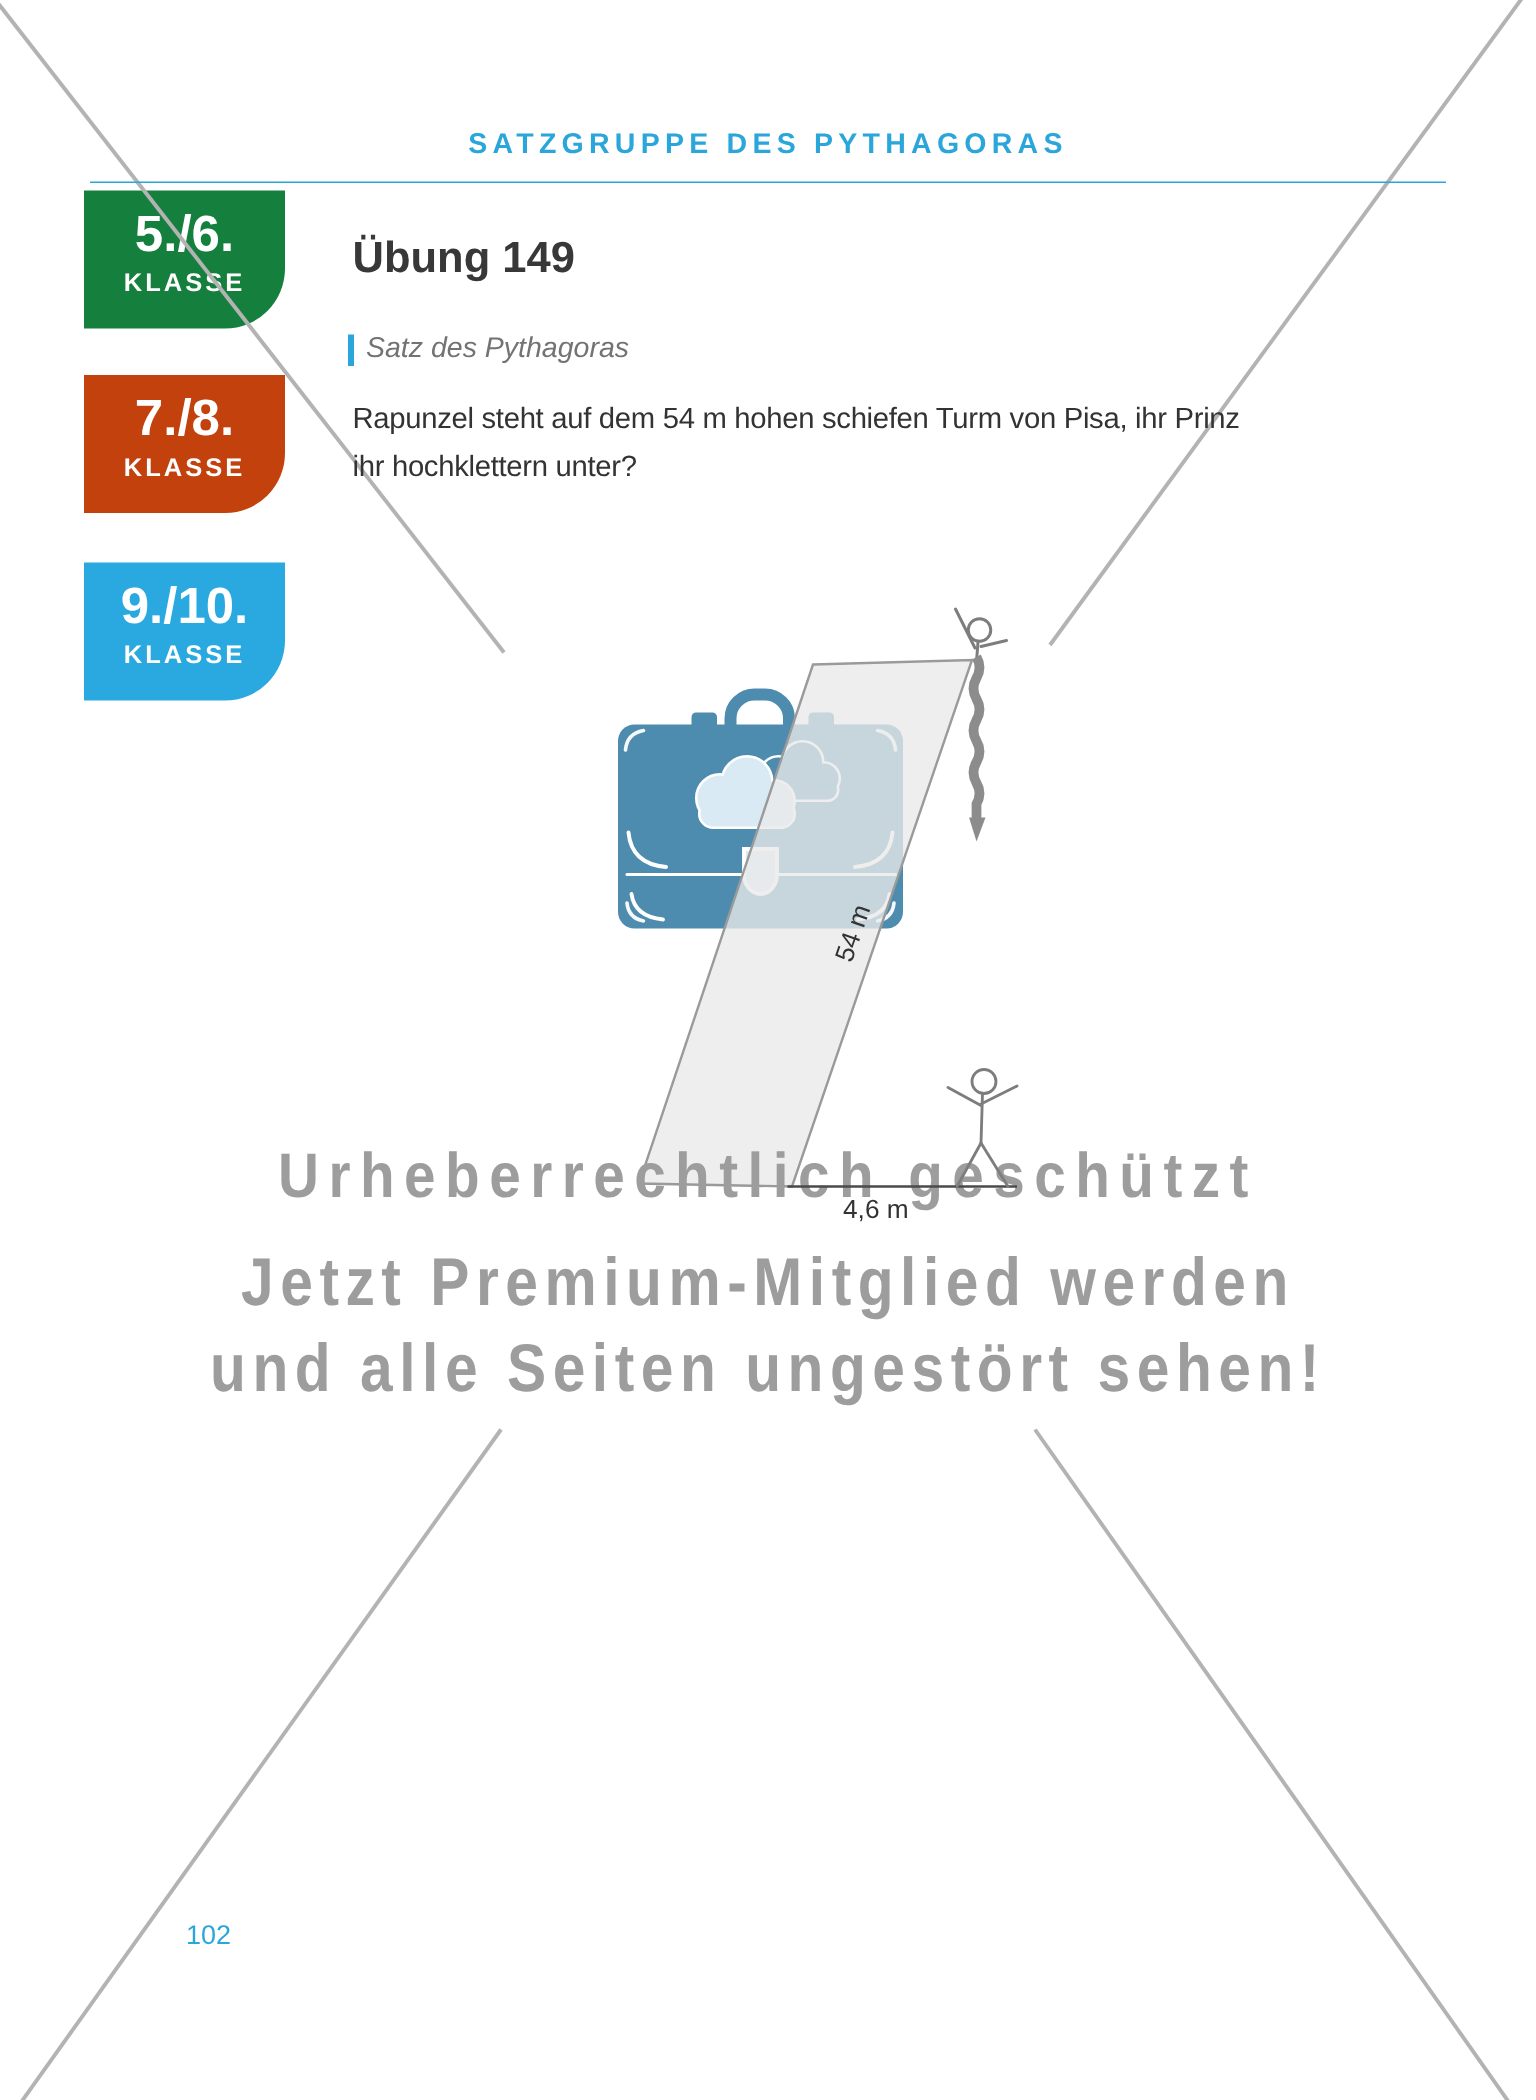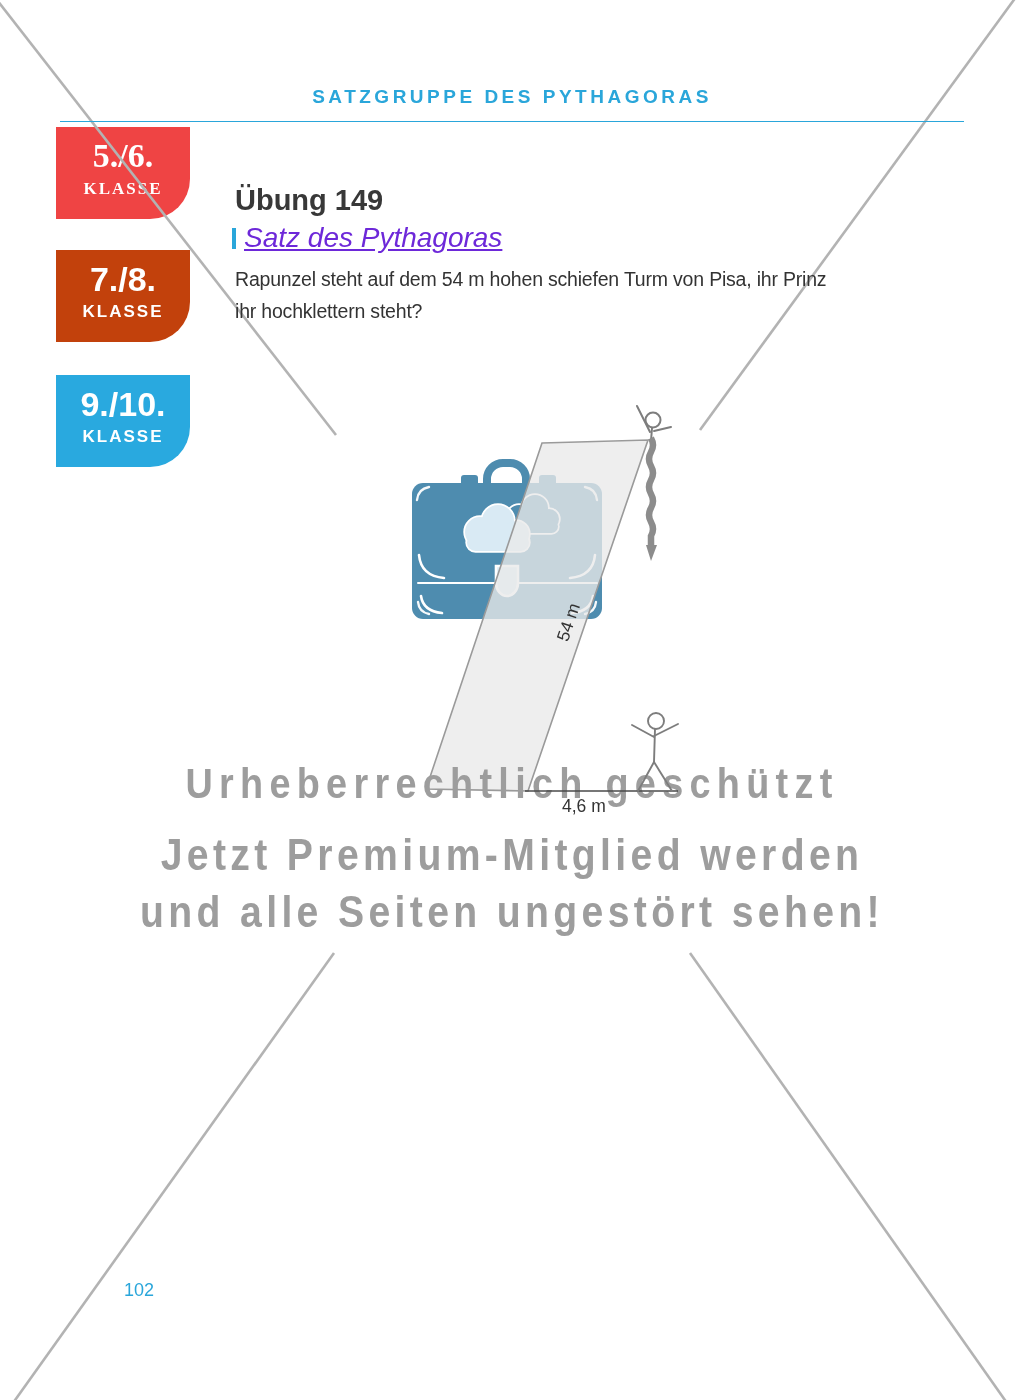--- a/index.html
+++ b/index.html
@@ -11,30 +11,30 @@
        color:#2aa6da;font-size:19px;font-weight:bold;letter-spacing:3.5px;}
   .hdr-rule{position:absolute;left:60px;top:121px;width:904px;height:0;
             border-top:1.6px solid #2aa6da;z-index:12;}
 
   
   .badge{position:absolute;left:56px;width:134px;height:92px;z-index:1;
          border-radius:0 0 40px 0;color:#ffffff;text-align:center;padding-top:10px;
          box-sizing:border-box;}
   .badge .grade{font-size:34px;font-weight:bold;line-height:38px;}
   .badge .klasse{font-size:17px;font-weight:bold;letter-spacing:2px;line-height:28px;}
-  .b0{top:127px;background:#ef4444;font-family:Liberation Serif, serif;}
+  .b0{top:127px;background:#15803d;}
   .b1{top:250px;background:#c2410c;}
   .b2{top:375px;background:#29a9df;}
 
   
-  .ex-title{position:absolute;left:235px;top:184px;z-index:12;
+  .ex-title{position:absolute;left:235px;top:156px;z-index:12;
             font-size:29px;font-weight:bold;color:#383838;text-align:right;}
   .ex-tag{position:absolute;left:232px;top:222px;z-index:12;display:flex;align-items:center;}
   .ex-tag .bar{width:4px;height:21px;background:#2aa6da;margin-right:8px;}
-  .ex-tag .txt{font-style:italic;font-size:28px;color:#6d28d9;text-decoration:underline;}
+  .ex-tag .txt{font-style:italic;font-size:19px;color:#737373;}
   .ex-body{position:absolute;left:235px;top:264px;z-index:12;color:#333333;
            font-size:19.5px;line-height:31.5px;letter-spacing:-0.2px;white-space:nowrap;}
 
   
   .wm-script{position:absolute;left:0;top:648px;width:100%;text-align:center;z-index:10;
              font-family:"DejaVu Serif",serif;font-style:italic;font-size:86px;
              color:#538cae;letter-spacing:-2px;}
   .wm-copy{position:absolute;left:0;top:760px;width:100%;text-align:center;z-index:10;
            color:#9d9d9d;font-weight:bold;font-size:42px;letter-spacing:7px;
            transform:scaleX(0.9);transform-origin:center top;}
@@ -71,21 +71,21 @@
     <div class="klasse">KLASSE</div>
   </div>
 
   <div class="ex-title">Übung 149</div>
   <div class="ex-tag">
     <span class="bar"></span>
     <span class="txt">Satz des Pythagoras</span>
   </div>
   <div class="ex-body">
     <div>Rapunzel steht auf dem 54 m hohen schiefen Turm von Pisa, ihr Prinz</div>
-    <div>ihr hochklettern steht?</div>
+    <div>ihr hochklettern unter?</div>
   </div>
 
   <svg id="art" width="1024" height="1400" viewBox="0 0 1024 1400">
 
     <g stroke="#b3b3b3" stroke-width="2.6">
       <line x1="-3" y1="0" x2="336" y2="435"></line>
       <line x1="1016" y1="-3" x2="700" y2="430"></line>
       <line x1="334" y1="953" x2="13" y2="1403"></line>
       <line x1="690" y1="953" x2="1007" y2="1403"></line>
     </g>

